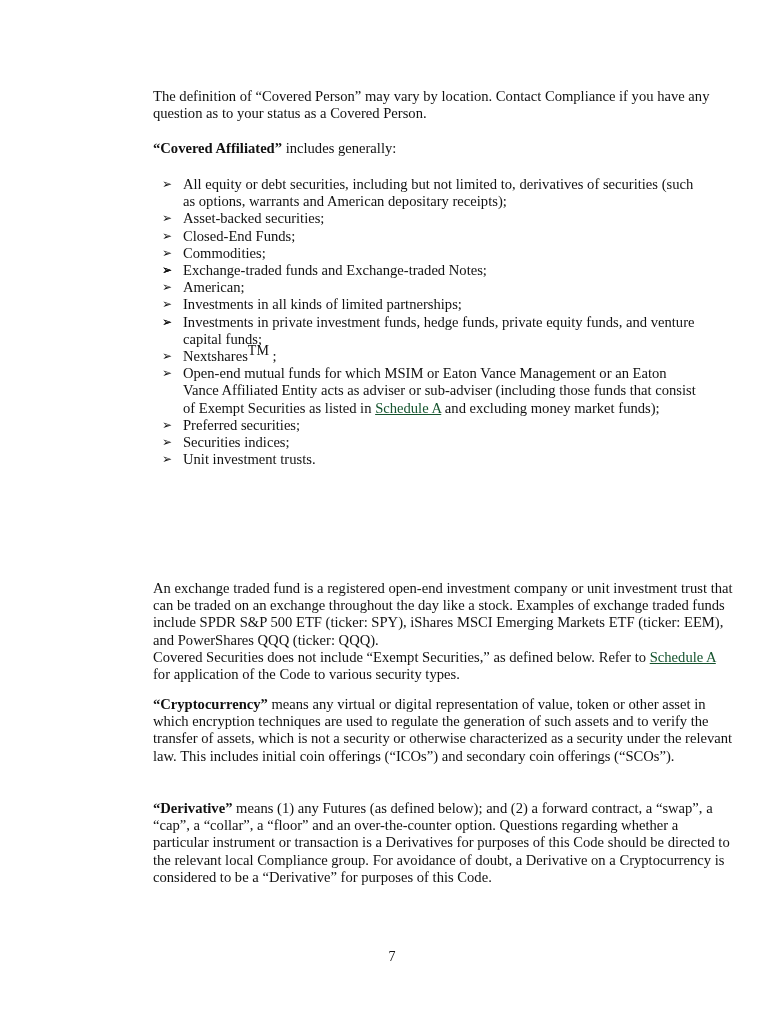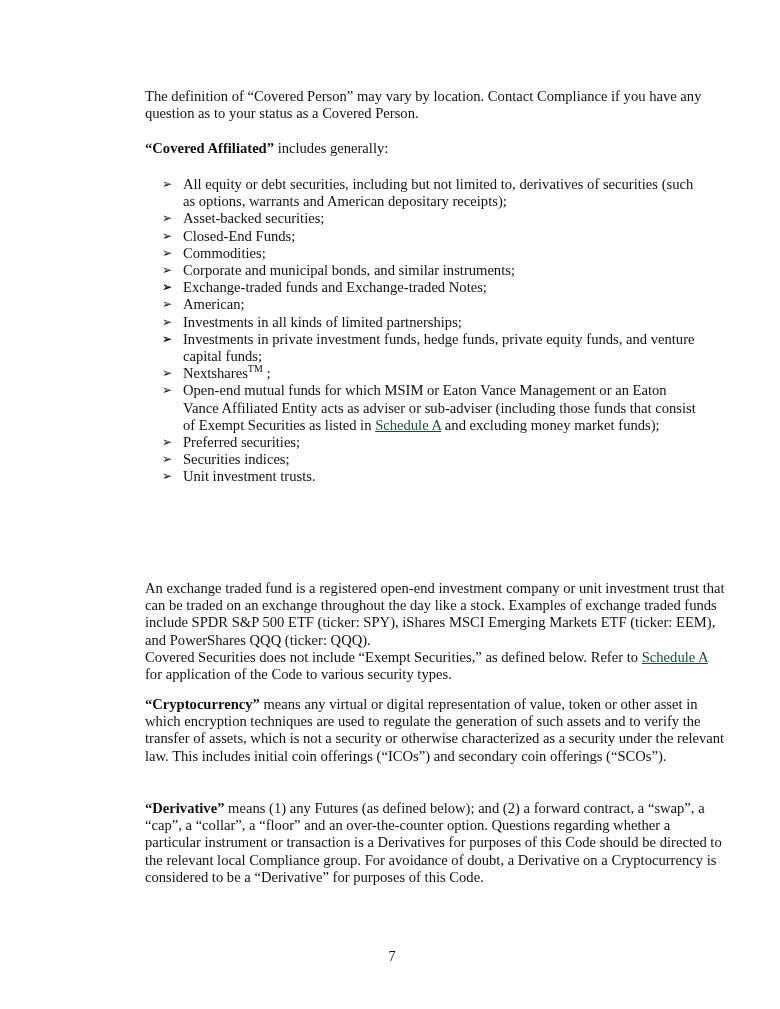--- a/index.html
+++ b/index.html
@@ -21,21 +21,21 @@
       position: absolute;
       left: 137px;
       top: 0;
       width: 580px;
     }
     p {
       margin: 0;
     }
     .block {
       position: absolute;
-      left: 8px;
+      left: 16px;
       width: 580px;
     }
     .b { font-weight: bold; }
     a.link {
       color: #14532d;
       text-decoration: underline;
     }
     ul.bullets {
       list-style: none;
       margin: 0;
@@ -50,21 +50,21 @@
       margin: 0;
     }
     ul.bullets li .arrow {
       position: absolute;
       left: 25px;
       top: 0;
       font-family: "DejaVu Sans", sans-serif;
       font-size: 12px;
     }
     sup.tm {
-      font-size: 10px;
+      font-size: 14px;
       line-height: 0;
       vertical-align: 6px;
     }
     .page-number {
       position: absolute;
       left: 0;
       width: 510px;
       top: 948px;
       text-align: center;
       font-size: 14px;
@@ -81,21 +81,21 @@
 
   <p class="block" style="top:140px;">
     <span class="b">“Covered Affiliated”</span><span> includes generally:</span>
   </p>
 
   <ul class="bullets" style="top:176px;">
     <li><span class="arrow">➢</span><span>All equity or debt securities, including but not limited to, derivatives of securities (such as options, warrants and American depositary receipts);</span></li>
     <li><span class="arrow">➢</span><span>Asset-backed securities;</span></li>
     <li><span class="arrow">➢</span><span>Closed-End Funds;</span></li>
     <li><span class="arrow">➢</span><span>Commodities;</span></li>
-    <li><span class="arrow">➢</span><span>Corporate and municipal bonds, and similar instruments;</span></li>
+    <li><span class="arrow">➢</span></li>
     <li><span class="arrow">➢</span></li>
     <li><span class="arrow">➢</span><span>Exchange-traded funds and Exchange-traded Notes;</span></li>
     <li><span class="arrow">➢</span><span>American;</span></li>
     <li><span class="arrow">➢</span><span>Investments in all kinds of limited partnerships;</span></li>
     <li><span class="arrow">➢</span></li>
     <li><span class="arrow">➢</span><span>Investments in private investment funds, hedge funds, private equity funds, and venture capital funds;</span></li>
     <li><span class="arrow">➢</span><span>Nextshares</span><sup class="tm">TM</sup><span> ;</span></li>
     <li><span class="arrow">➢</span><span>Open-end mutual funds for which MSIM or Eaton Vance Management or an Eaton Vance Affiliated Entity acts as adviser or sub-adviser (including those funds that consist of Exempt Securities as listed in </span><a class="link" href="#">Schedule A</a><span> and excluding money market funds);</span></li>
     <li><span class="arrow">➢</span><span>Preferred securities;</span></li>
     <li><span class="arrow">➢</span><span>Securities indices;</span></li>

